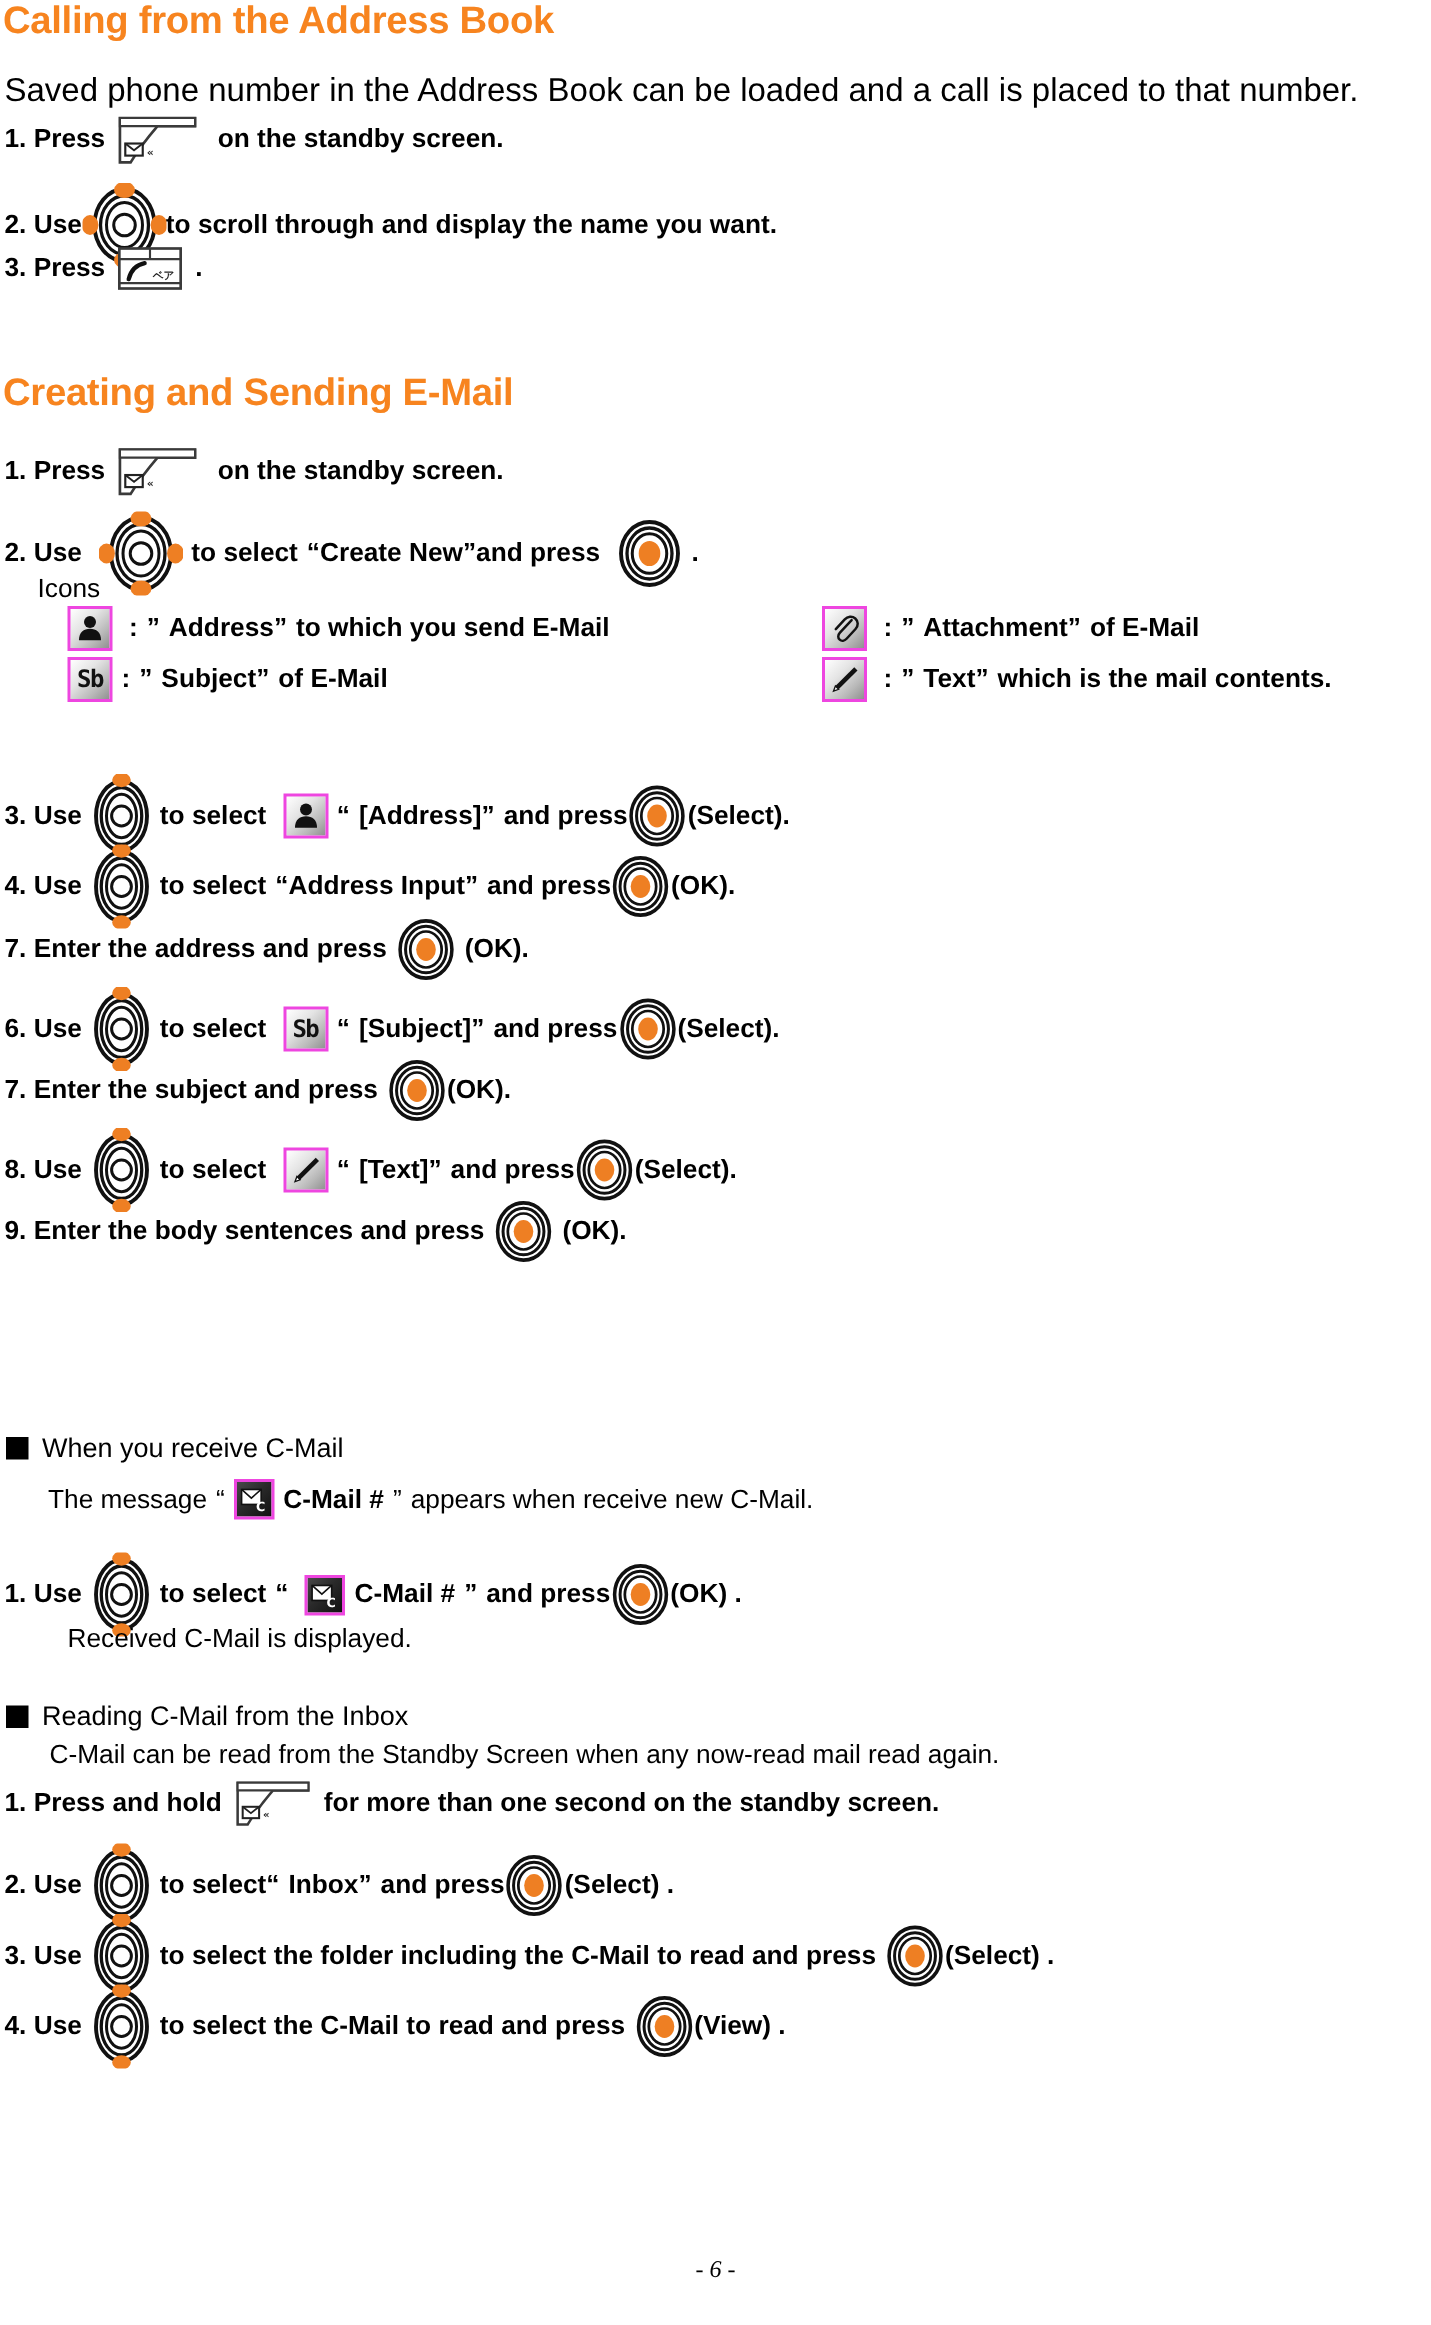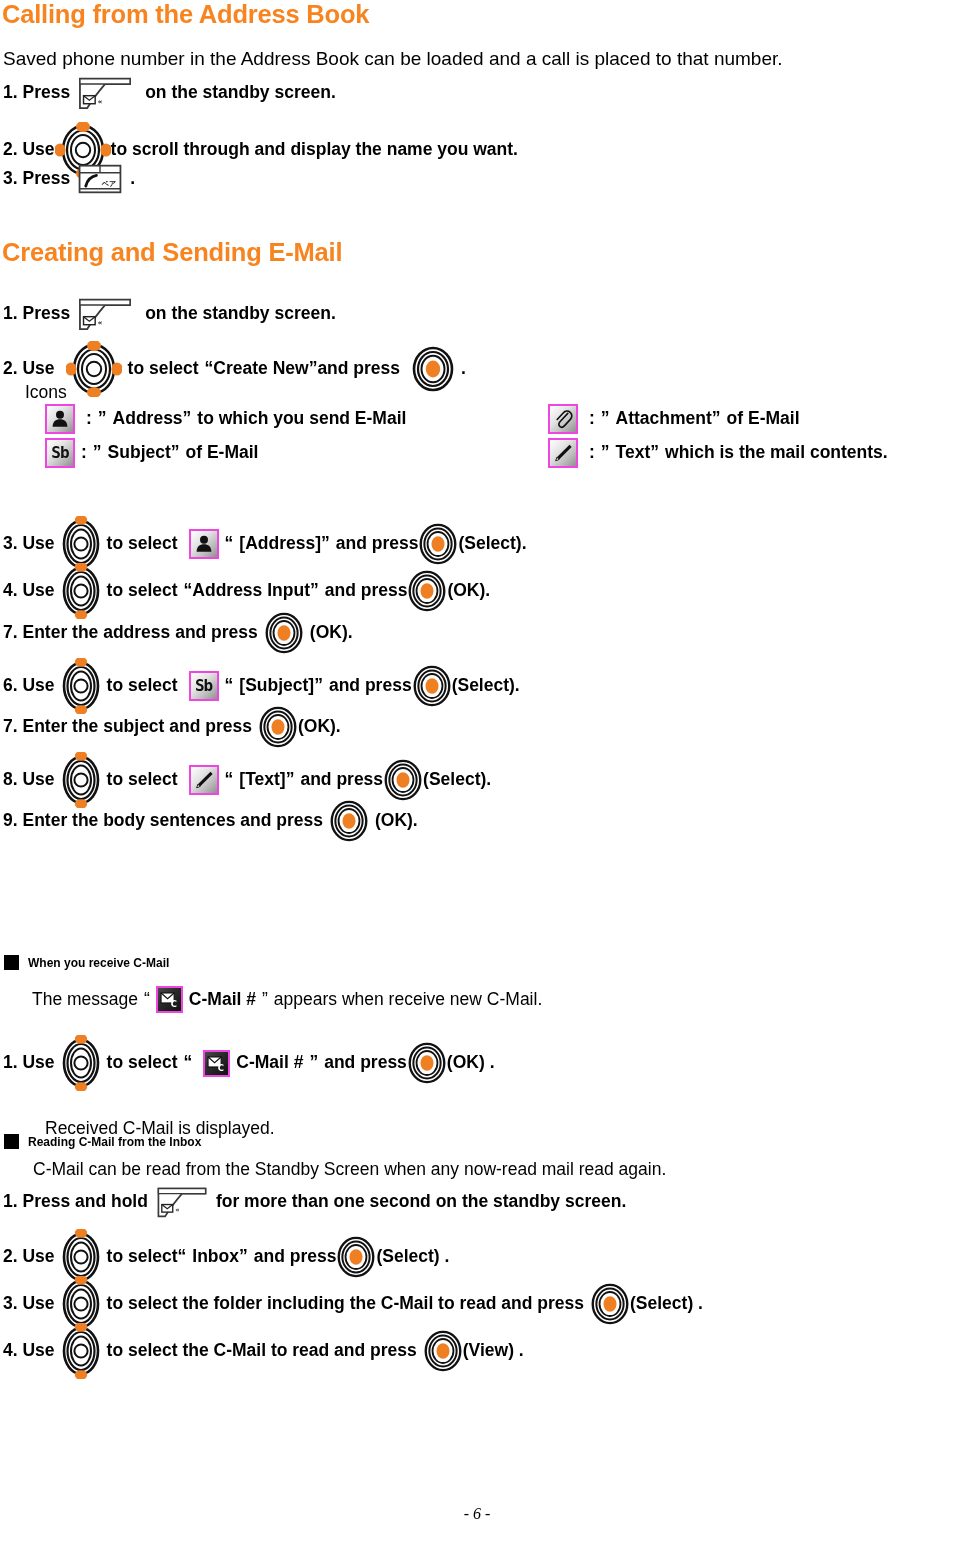--- a/index.html
+++ b/index.html
@@ -27,42 +27,42 @@
   h1.section-title {
     color: #F7841F;
     font-size: 25.5px;
     font-weight: bold;
     margin: 0;
     letter-spacing: -0.2px;
   }
 
   
   .body-text {
-    font-size: 19px;
+    font-size: 22px;
     font-weight: normal;
     line-height: 1.22;
   }
   .step {
     font-size: 17.5px;
     font-weight: bold;
     line-height: 1.1;
     display: flex;
     align-items: center;
     flex-wrap: nowrap;
     white-space: nowrap;
   }
   .step .t { display: inline-block; }
   .sub-note {
     font-size: 17.5px;
     font-weight: normal;
     line-height: 1.2;
   }
   .bullet-head {
-    font-size: 12px;
-    font-weight: bold;
+    font-size: 18px;
+    font-weight: normal;
     display: flex;
     align-items: center;
     gap: 9px;
   }
   .sq {
     width: 15px; height: 15px;
     background: #000;
     display: inline-block;
   }
   .icons-label {
@@ -227,21 +227,21 @@
     <span class="gap-s"></span>
     <span class="key">
       <svg width="48" height="32" viewBox="0 0 50 36">
           <use href="#def-callkey"></use>
         </svg>
     </span>
     <span class="gap-s"></span>
     <span class="t">.</span>
   </div>
 
-  <h1 class="section-title" style="position:absolute;left:2px;top:238px;">Creating and Sending E-Mail</h1>
+  <h1 class="section-title" style="position:absolute;left:2px;top:248px;">Creating and Sending E-Mail</h1>
 
   <div class="step" style="position:absolute;left:3px;top:297px;">
     <span class="t">1. Press</span>
     <span class="gap-s"></span>
     <span class="key">
       <svg width="58" height="34" viewBox="0 0 60 38">
           <use href="#def-emailkey"></use>
         </svg>
     </span>
     <span class="gap-m"></span>
@@ -540,21 +540,21 @@
     <span class="gap-s"></span>
     <span class="t">and press</span>
     <span class="ctrkey">
       <svg width="40" height="44" viewBox="0 0 44 48">
           <use href="#def-ctrkey"></use>
         </svg>
     </span>
     <span class="t">(OK) .</span>
   </div>
 
-  <div class="sub-note" style="position:absolute;left:45px;top:1082px;margin-top:36px;">Received C-Mail is displayed.</div>
+  <div class="sub-note" style="position:absolute;left:45px;top:1082px;">Received C-Mail is displayed.</div>
 
   <div class="bullet-head" style="position:absolute;left:4px;top:1134px;">
     <span class="sq"></span>
     <span>Reading C-Mail from the Inbox</span>
   </div>
 
   <div class="sub-note" style="position:absolute;left:33px;top:1159px;">C-Mail can be read from the Standby Screen when any now-read mail read again.</div>
 
   <div class="step" style="position:absolute;left:3px;top:1186px;">
     <span class="t">1. Press and hold</span>

